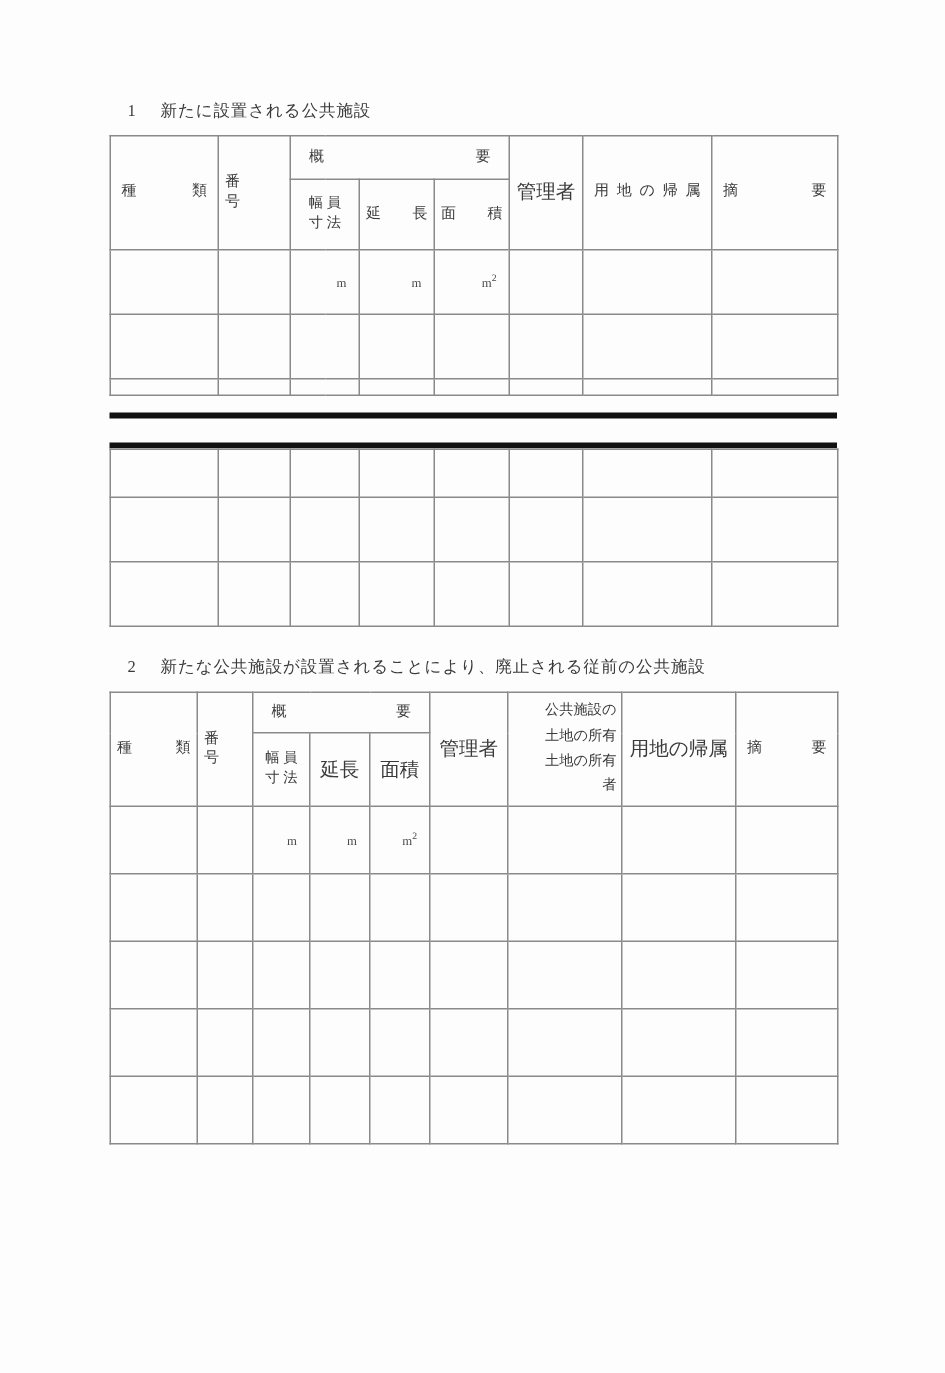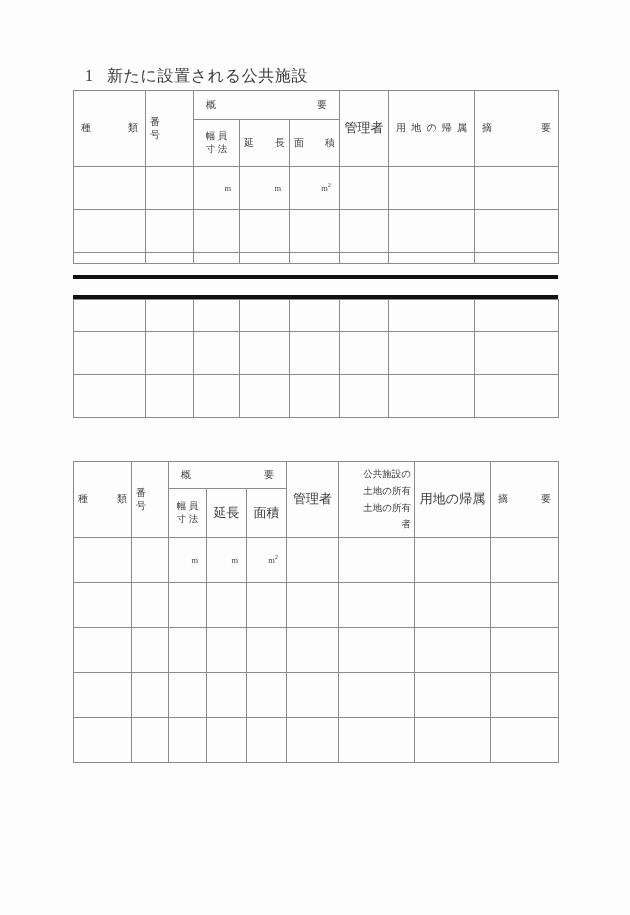--- a/index.html
+++ b/index.html
@@ -21,21 +21,21 @@
     position: absolute;
     left: 0; top: 0;
     width: 630px;
     height: 915px;
     background: #fdfdfd;
   }
 
   
   .section-heading {
     position: absolute;
-    font-size: 16px;
+    font-size: 11px;
     letter-spacing: 0.6px;
     white-space: nowrap;
     color: #3a3a3a;
   }
   .section-heading .num {
     display: inline-block;
     width: 22px;
     font-family: "Liberation Serif", serif;
   }
 
@@ -263,20 +263,23 @@
         <td></td>
         <td></td>
         <td></td>
         <td></td>
         <td></td>
         <td></td>
       </tr>
     </tbody>
   </table>
 
+  <div class="section-heading" style="left:85px; top:437px;">
+    <span class="num">2</span><span>新たな公共施設が設置されることにより、廃止される従前の公共施設</span>
+  </div>
 
   <table class="tbl" style="left:73px; top:461px; width:485px;">
     <colgroup>
       <col style="width:58px">
         <col style="width:37px">
       <col style="width:19px">
         <col style="width:19px">
       <col style="width:40px">
         <col style="width:40px">
       <col style="width:52px">

